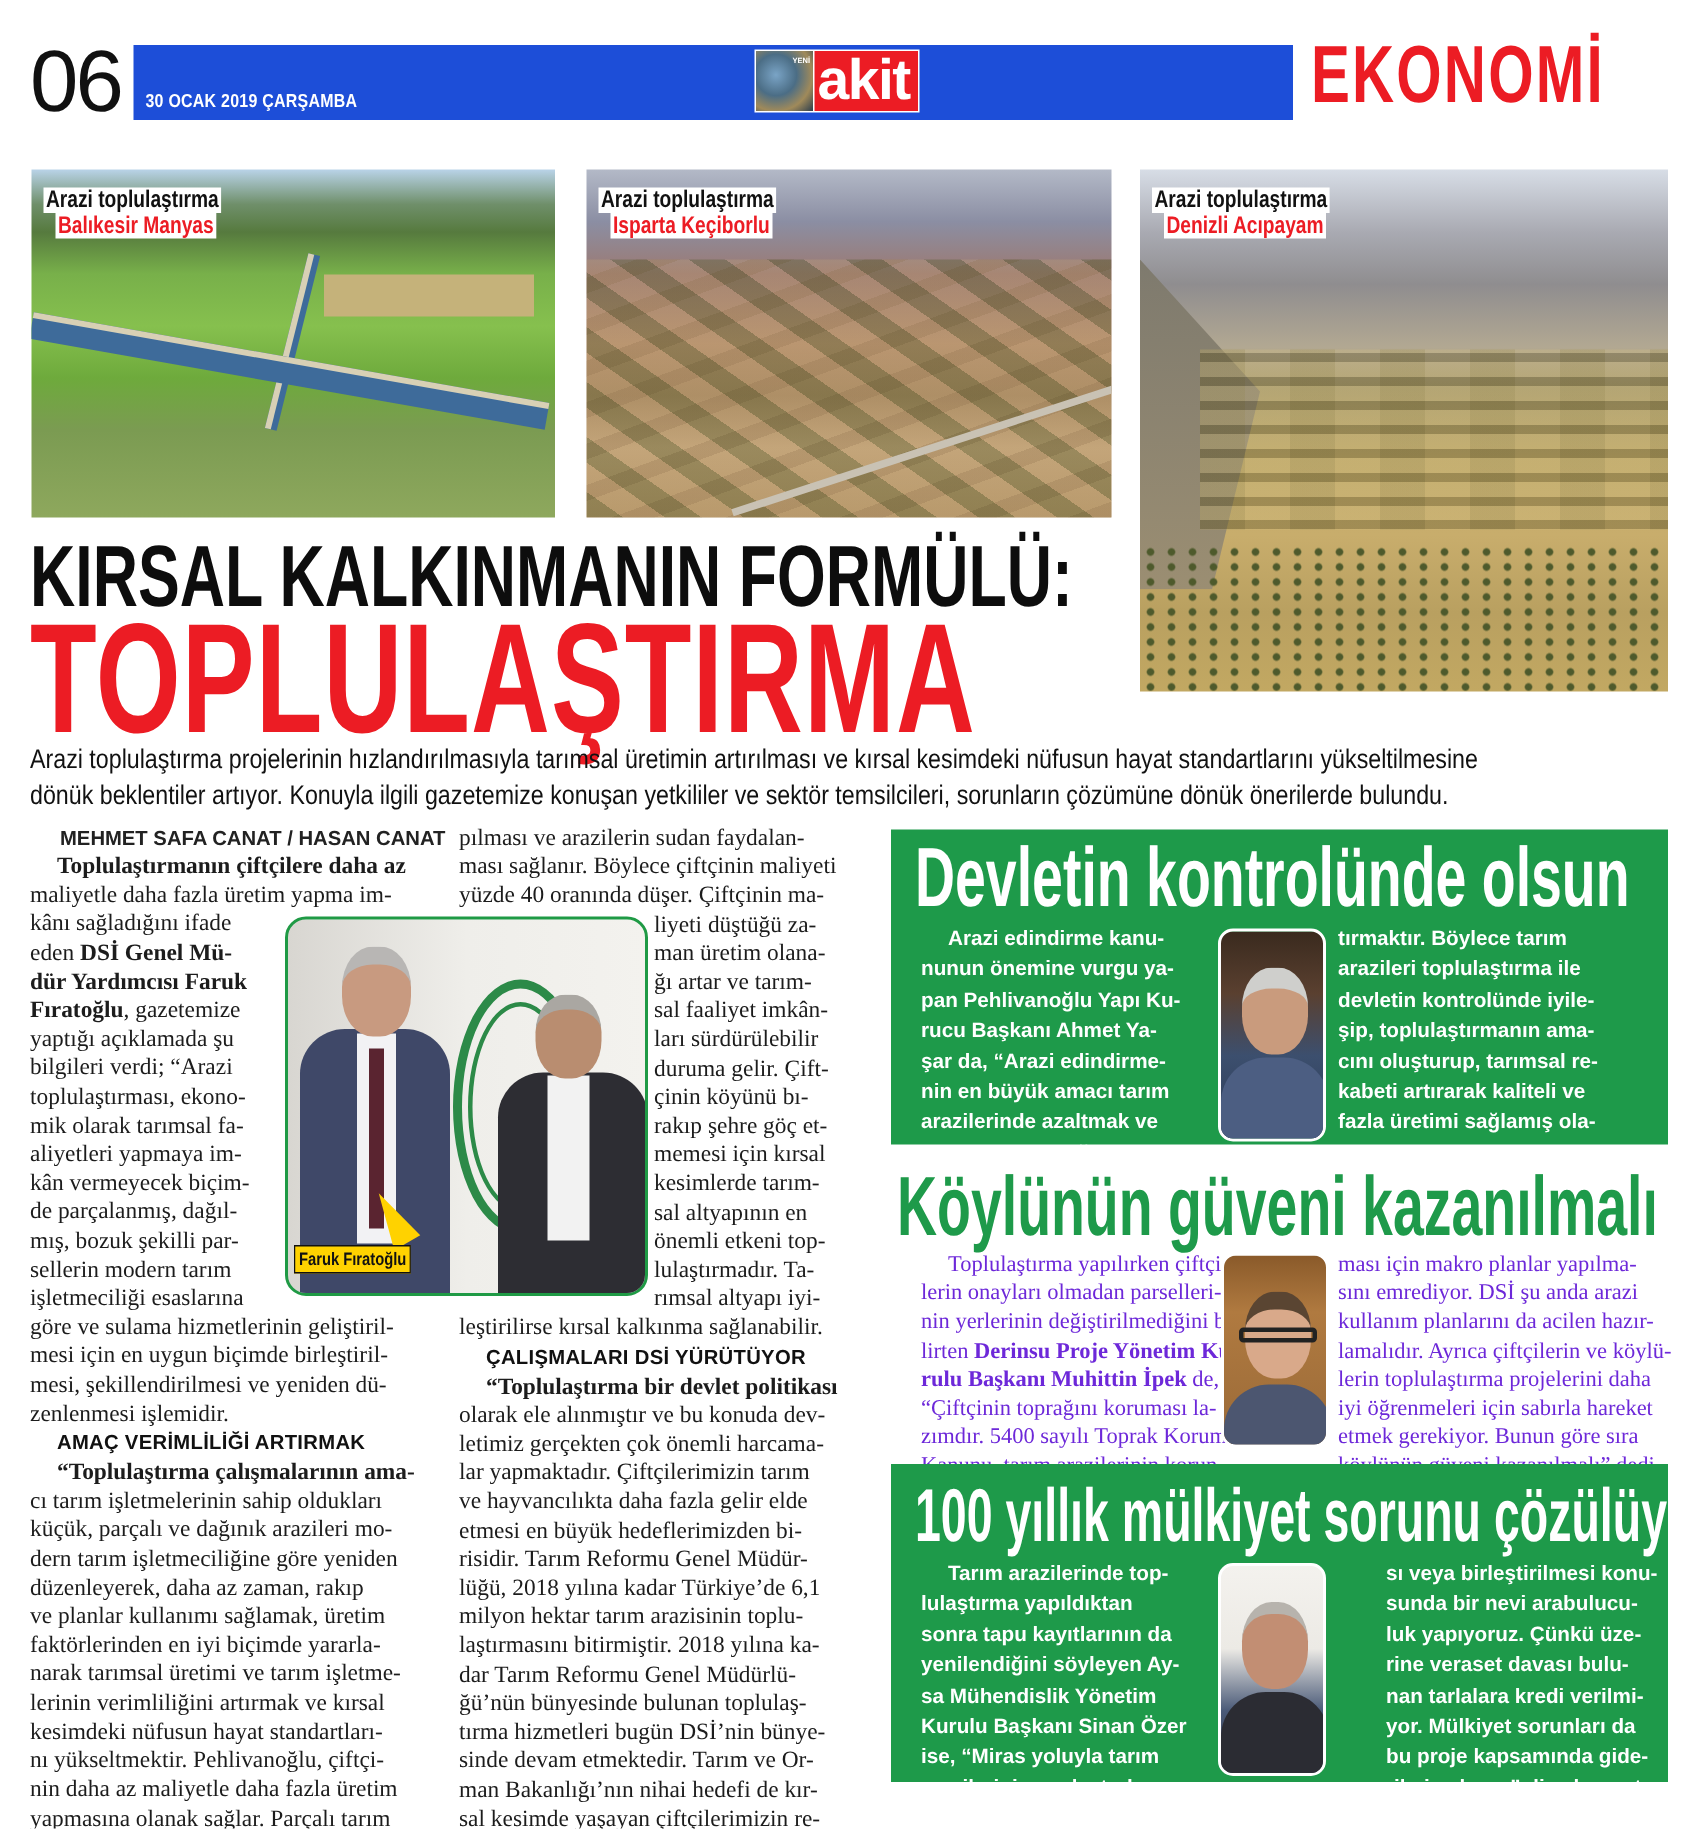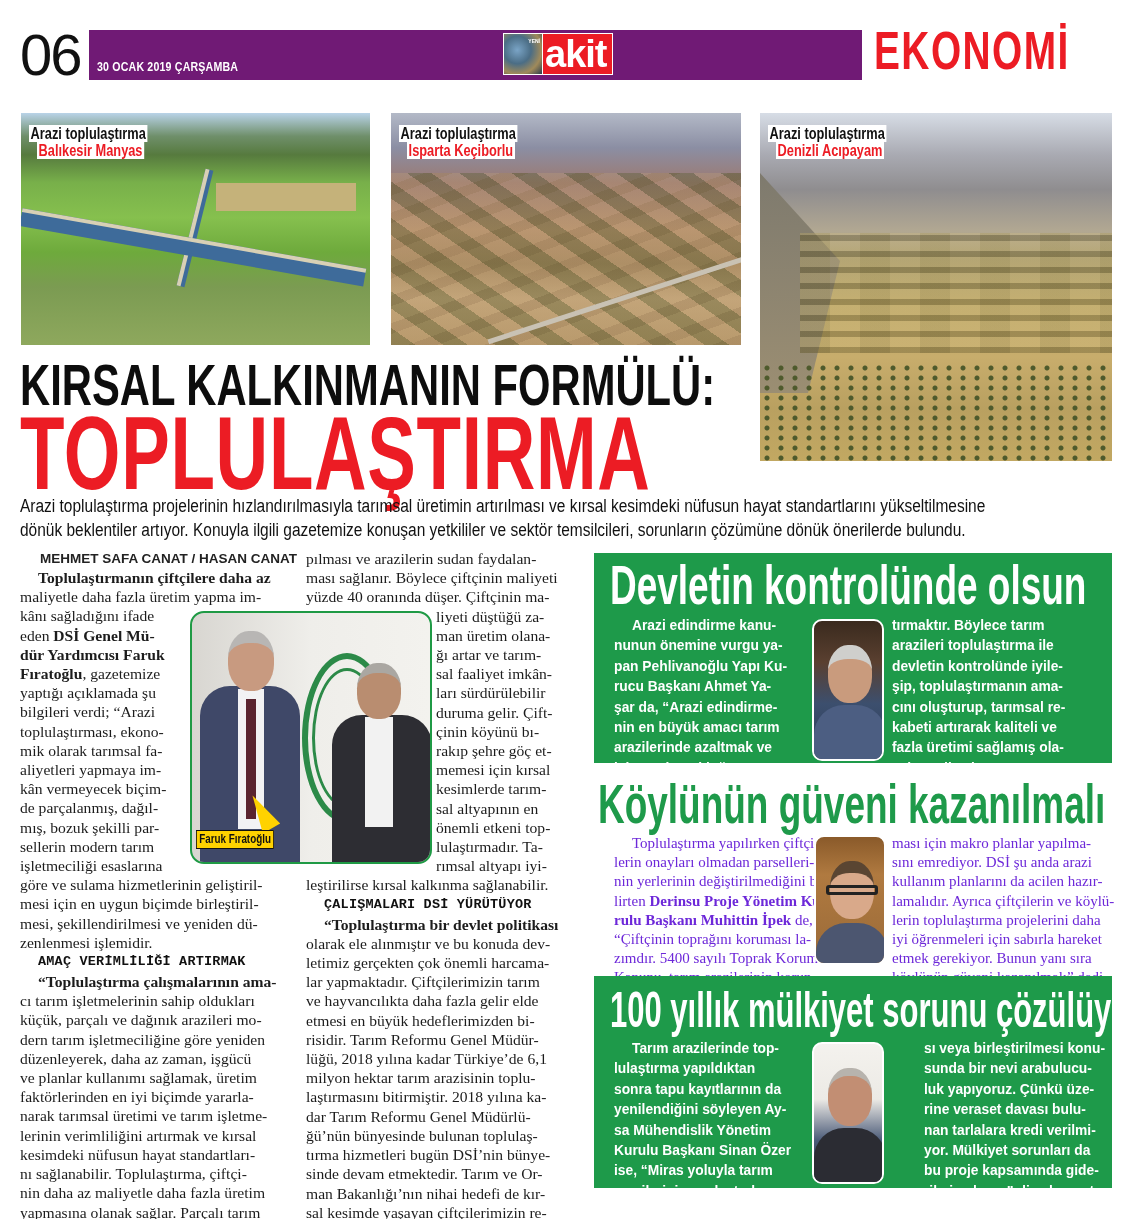--- a/index.html
+++ b/index.html
@@ -2,21 +2,21 @@
 <html><head>
 <meta charset="utf-8">
 <style>
   * { box-sizing: border-box; margin: 0; padding: 0; }
   html, body { width: 1134px; height: 1219px; background: #ffffff; overflow: hidden; }
   body { position: relative; font-family: "Liberation Serif", serif; color: #1a1a1a; }
 
   
   .page-num { position: absolute; left: 20px; top: 26px; font-family: "Liberation Sans", sans-serif; font-size: 58px; font-weight: 300; line-height: 58px; color: #111; letter-spacing: -2px; }
   .red-bar { position: absolute; left: 89px; top: 30px; width: 1024px; height: 50px; }
-  .red-bar .bar { position: absolute; left: 0; top: 0; width: 773px; height: 50px; background: #701a75; }
+  .red-bar .bar { position: absolute; left: 0; top: 0; width: 773px; height: 50px; background: #1d4ed8; }
   .date { position: absolute; left: 8px; top: 30px; font-family: "Liberation Sans", sans-serif; font-weight: bold; font-size: 12.5px; color: #fff; letter-spacing: 0.2px; transform: scaleX(0.85); transform-origin: left; }
   .logo { position: absolute; left: 414px; top: 3px; height: 42px; display: flex; border: 1px solid #fff; }
   .logo .globe { width: 38px; height: 40px; background: radial-gradient(circle at 35% 40%, #7aa4c6 0%, #4b6d85 40%, #a08a5a 70%, #2c3d4c 100%); position: relative; }
   .logo .yeni { position: absolute; right: 2px; top: 4px; font-family: "Liberation Sans", sans-serif; font-size: 5px; color: #fff; font-weight: bold; }
   .logo .akit { background: #ec1c24; color: #fff; font-family: "Liberation Sans", sans-serif; font-weight: bold; font-size: 38px; line-height: 40px; padding: 0 6px 0 2px; letter-spacing: -1px; border-left: 1px solid #fff; }
   .section-title { position: absolute; left: 874px; top: 20px; font-family: "Liberation Sans", sans-serif; font-weight: bold; font-size: 54px; line-height: 60px; color: #ec1c24; letter-spacing: 2px; transform: scaleX(0.72); transform-origin: left; }
 
   
   .photo { position: absolute; top: 113px; height: 232px; overflow: hidden; }
   .photo.p1 { left: 21px; width: 349px; background: linear-gradient(180deg, #b9d3e8 0%, #6f8f6a 10%, #567a3e 18%, #78b04a 30%, #86c04e 45%, #6eaa3c 60%, #7b9b52 75%, #8ea85d 100%); }
@@ -40,21 +40,21 @@
   .spot { position: absolute; left: 20px; top: 494px; width: 1100px; font-family: "Liberation Sans", sans-serif; font-size: 18px; line-height: 24px; color: #111; transform: scaleX(0.86); transform-origin: left; white-space: nowrap; }
   .spot div { width: 1280px; }
 
   
   .col { position: absolute; font-size: 15.6px; line-height: 19.2px; color: #1c1c1c; }
   .col .ln { display: block; white-space: nowrap; }
   .col .ind { padding-left: 18px; font-weight: bold; }
   .col.c1 { left: 20px; top: 549px; width: 262px; }
   .col.c2 { left: 306px; top: 549px; width: 270px; }
   .byline { font-family: "Liberation Sans", sans-serif; font-weight: bold; font-size: 13.5px; line-height: 19px; color: #222; padding-left: 20px; white-space: nowrap; }
-  .subhead { font-family: Liberation Mono, monospace; font-weight: bold; font-size: 13.5px; line-height: 20px; color: #111; padding-left: 18px; white-space: nowrap; letter-spacing: 0.2px; }
+  .subhead { font-family: Liberation Sans, sans-serif; font-weight: bold; font-size: 13.5px; line-height: 20px; color: #111; padding-left: 18px; white-space: nowrap; letter-spacing: 0.2px; }
   b.bold { font-weight: bold; }
 
   .inset-photo { position: absolute; left: 190px; top: 611px; width: 242px; height: 253px; border: 2px solid #1f9a45; border-radius: 14px; overflow: hidden; background: linear-gradient(90deg, #d8d6d1 0%, #efeeea 50%, #f3f2ee 100%); }
   .inset-photo .man1 { position: absolute; left: 8px; top: 18px; width: 100px; height: 240px; }
   .inset-photo .man1 .head { position: absolute; left: 28px; top: 0; width: 46px; height: 60px; border-radius: 45%; background: #c89a80; border-top: 12px solid #b8b6b4; }
   .inset-photo .man1 .body { position: absolute; left: 0; top: 55px; width: 100px; height: 190px; background: #3f4868; border-radius: 30px 30px 0 0; }
   .inset-photo .man1 .shirt { position: absolute; left: 38px; top: 58px; width: 26px; height: 140px; background: #f2f2f4; }
   .inset-photo .man1 .tie { position: absolute; left: 46px; top: 68px; width: 10px; height: 120px; background: #5a2430; }
   .inset-photo .logo-ring { position: absolute; left: 110px; top: 40px; width: 90px; height: 170px; border: 6px solid #2c8a48; border-radius: 50%; }
   .inset-photo .logo-ring2 { position: absolute; left: 120px; top: 55px; width: 70px; height: 140px; border: 3px solid #2c8a48; border-radius: 50%; }
@@ -171,27 +171,27 @@
   <span class="ln">işletmeciliği esaslarına</span>
   <span class="ln">göre ve sulama hizmetlerinin geliştiril-</span>
   <span class="ln">mesi için en uygun biçimde birleştiril-</span>
   <span class="ln">mesi, şekillendirilmesi ve yeniden dü-</span>
   <span class="ln">zenlenmesi işlemidir.</span>
   <div class="subhead">AMAÇ VERİMLİLİĞİ ARTIRMAK</div>
   <span class="ln ind">“Toplulaştırma çalışmalarının ama-</span>
   <span class="ln">cı tarım işletmelerinin sahip oldukları</span>
   <span class="ln">küçük, parçalı ve dağınık arazileri mo-</span>
   <span class="ln">dern tarım işletmeciliğine göre yeniden</span>
-  <span class="ln">düzenleyerek, daha az zaman, işgücü</span>
+  <span class="ln">düzenleyerek, daha az zaman, rakıp</span>
   <span class="ln">ve planlar kullanımı sağlamak, üretim</span>
   <span class="ln">faktörlerinden en iyi biçimde yararla-</span>
   <span class="ln">narak tarımsal üretimi ve tarım işletme-</span>
   <span class="ln">lerinin verimliliğini artırmak ve kırsal</span>
   <span class="ln">kesimdeki nüfusun hayat standartları-</span>
-  <span class="ln">nı sağlanabilir. Toplulaştırma, çiftçi-</span>
+  <span class="ln">nı yükseltmektir. Pehlivanoğlu, çiftçi-</span>
   <span class="ln">nin daha az maliyetle daha fazla üretim</span>
   <span class="ln">yapmasına olanak sağlar. Parçalı tarım</span>
 
 </div>
 
 <div class="col c2">
   <span class="ln">pılması ve arazilerin sudan faydalan-</span>
   <span class="ln">ması sağlanır. Böylece çiftçinin maliyeti</span>
   <span class="ln">yüzde 40 oranında düşer. Çiftçinin ma-</span>
   <div style="padding-left:130px;">
@@ -294,21 +294,21 @@
     <div class="face"></div>
     <div class="glasses"></div>
   </div>
   <div class="box-col right">
     <span class="ln">ması için makro planlar yapılma-</span>
     <span class="ln">sını emrediyor. DSİ şu anda arazi</span>
     <span class="ln">kullanım planlarını da acilen hazır-</span>
     <span class="ln">lamalıdır. Ayrıca çiftçilerin ve köylü-</span>
     <span class="ln">lerin toplulaştırma projelerini daha</span>
     <span class="ln">iyi öğrenmeleri için sabırla hareket</span>
-    <span class="ln">etmek gerekiyor. Bunun yanı sıra</span>
+    <span class="ln">etmek gerekiyor. Bunun göre sıra</span>
     <span class="ln">köylünün güveni kazanılmalı” dedi.</span>
   </div>
 </div>
 
 <div class="green-box b3">
   <div class="box-title">100 yıllık mülkiyet sorunu çözülüyor</div>
   <div class="box-col left">
     <span class="ln ind">Tarım arazilerinde top-</span>
     <span class="ln">lulaştırma yapıldıktan</span>
     <span class="ln">sonra tapu kayıtlarının da</span>

